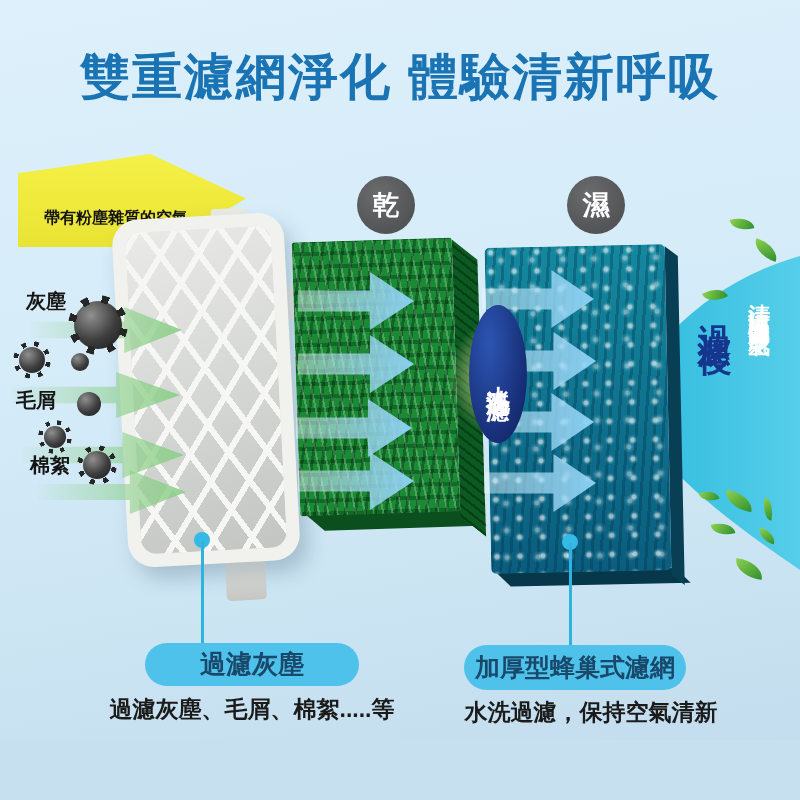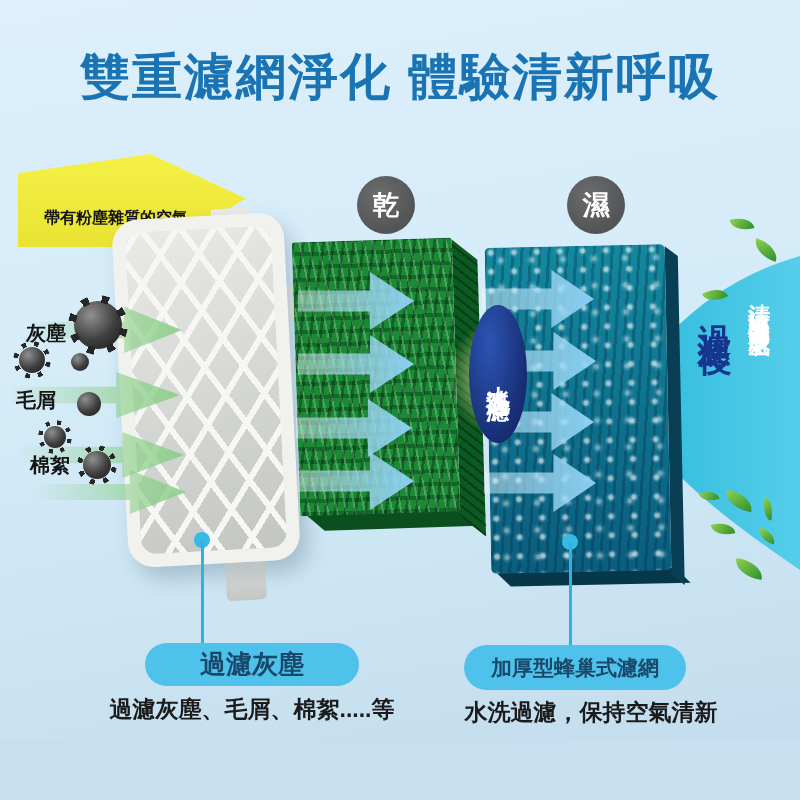--- a/index.html
+++ b/index.html
@@ -106,21 +106,21 @@
   .leaf{position:absolute;z-index:11;background:linear-gradient(135deg,#8fd14f,#2e8f2e);
     border-radius:4% 100% 4% 100%;}
 
   
   .leader{position:absolute;width:3px;background:#2eb2e0;z-index:12;}
   .leader-dot{position:absolute;width:16px;height:16px;border-radius:50%;background:#35b9e5;z-index:12;}
   .pill{position:absolute;border-radius:23px;background:#4ec2ea;z-index:12;
     display:flex;align-items:center;justify-content:center;
     font-weight:800;color:#19486b;}
   .pill-left{left:145px;top:643px;width:214px;height:43px;font-size:26px;}
-  .pill-right{left:464px;top:645px;width:222px;height:45px;font-size:21px;}
+  .pill-right{left:464px;top:645px;width:222px;height:45px;font-size:25px;}
   .caption{position:absolute;text-align:center;font-size:23px;font-weight:700;color:#1b1b1b;z-index:12;}
 </style>
 </head>
 <body>
 
 <div class="stage">
 
   <h1 class="title">雙重濾網淨化 體驗清新呼吸</h1>
 
   <div class="yarrow">
@@ -141,21 +141,21 @@
   <div class="flow-arrow g-arrow" style="left:22px;top:432px;width:162px;height:46px;z-index:4;"></div>
   <div class="flow-arrow g-arrow" style="left:38px;top:470px;width:148px;height:44px;z-index:4;"></div>
 
   <div class="particle spiky" style="left:74px;top:301px;width:48px;height:48px;z-index:5;"></div>
   <div class="particle spiky" style="left:19px;top:347px;width:26px;height:26px;z-index:5;"></div>
   <div class="particle" style="left:71px;top:353px;width:18px;height:18px;z-index:5;"></div>
   <div class="particle" style="left:77px;top:392px;width:24px;height:24px;z-index:5;"></div>
   <div class="particle spiky" style="left:44px;top:426px;width:22px;height:22px;z-index:5;"></div>
   <div class="particle spiky" style="left:83px;top:451px;width:28px;height:28px;z-index:5;"></div>
 
-  <div class="plabel" style="left:26px;top:320px;z-index:6;">灰塵</div>
+  <div class="plabel" style="left:26px;top:288px;z-index:6;">灰塵</div>
   <div class="plabel" style="left:16px;top:387px;z-index:6;">毛屑</div>
   <div class="plabel" style="left:30px;top:452px;z-index:6;">棉絮</div>
 
   <div class="round-badge" style="left:357px;top:176px;z-index:6;">乾</div>
   <div class="round-badge" style="left:567px;top:176px;z-index:6;">濕</div>
 
   <div class="gfilter">
     <div class="gf-face"></div>
   </div>
 

